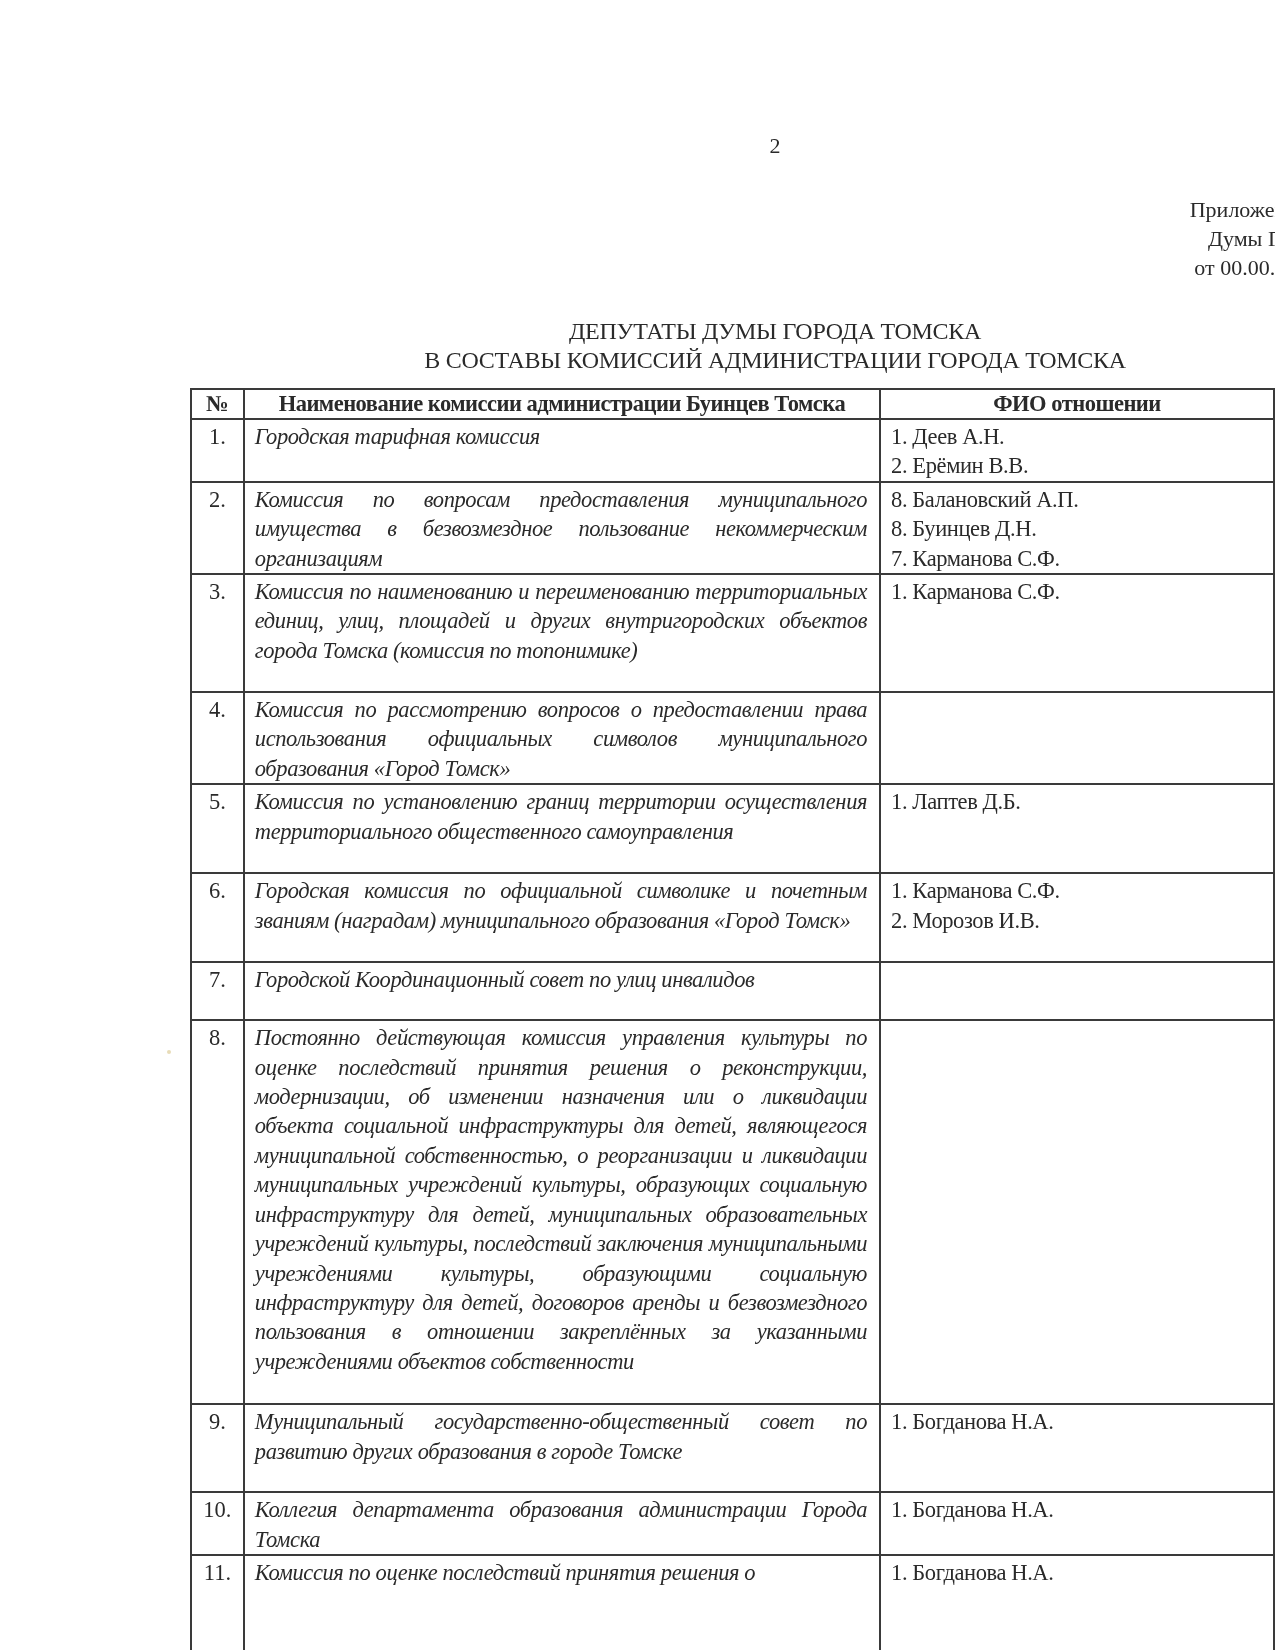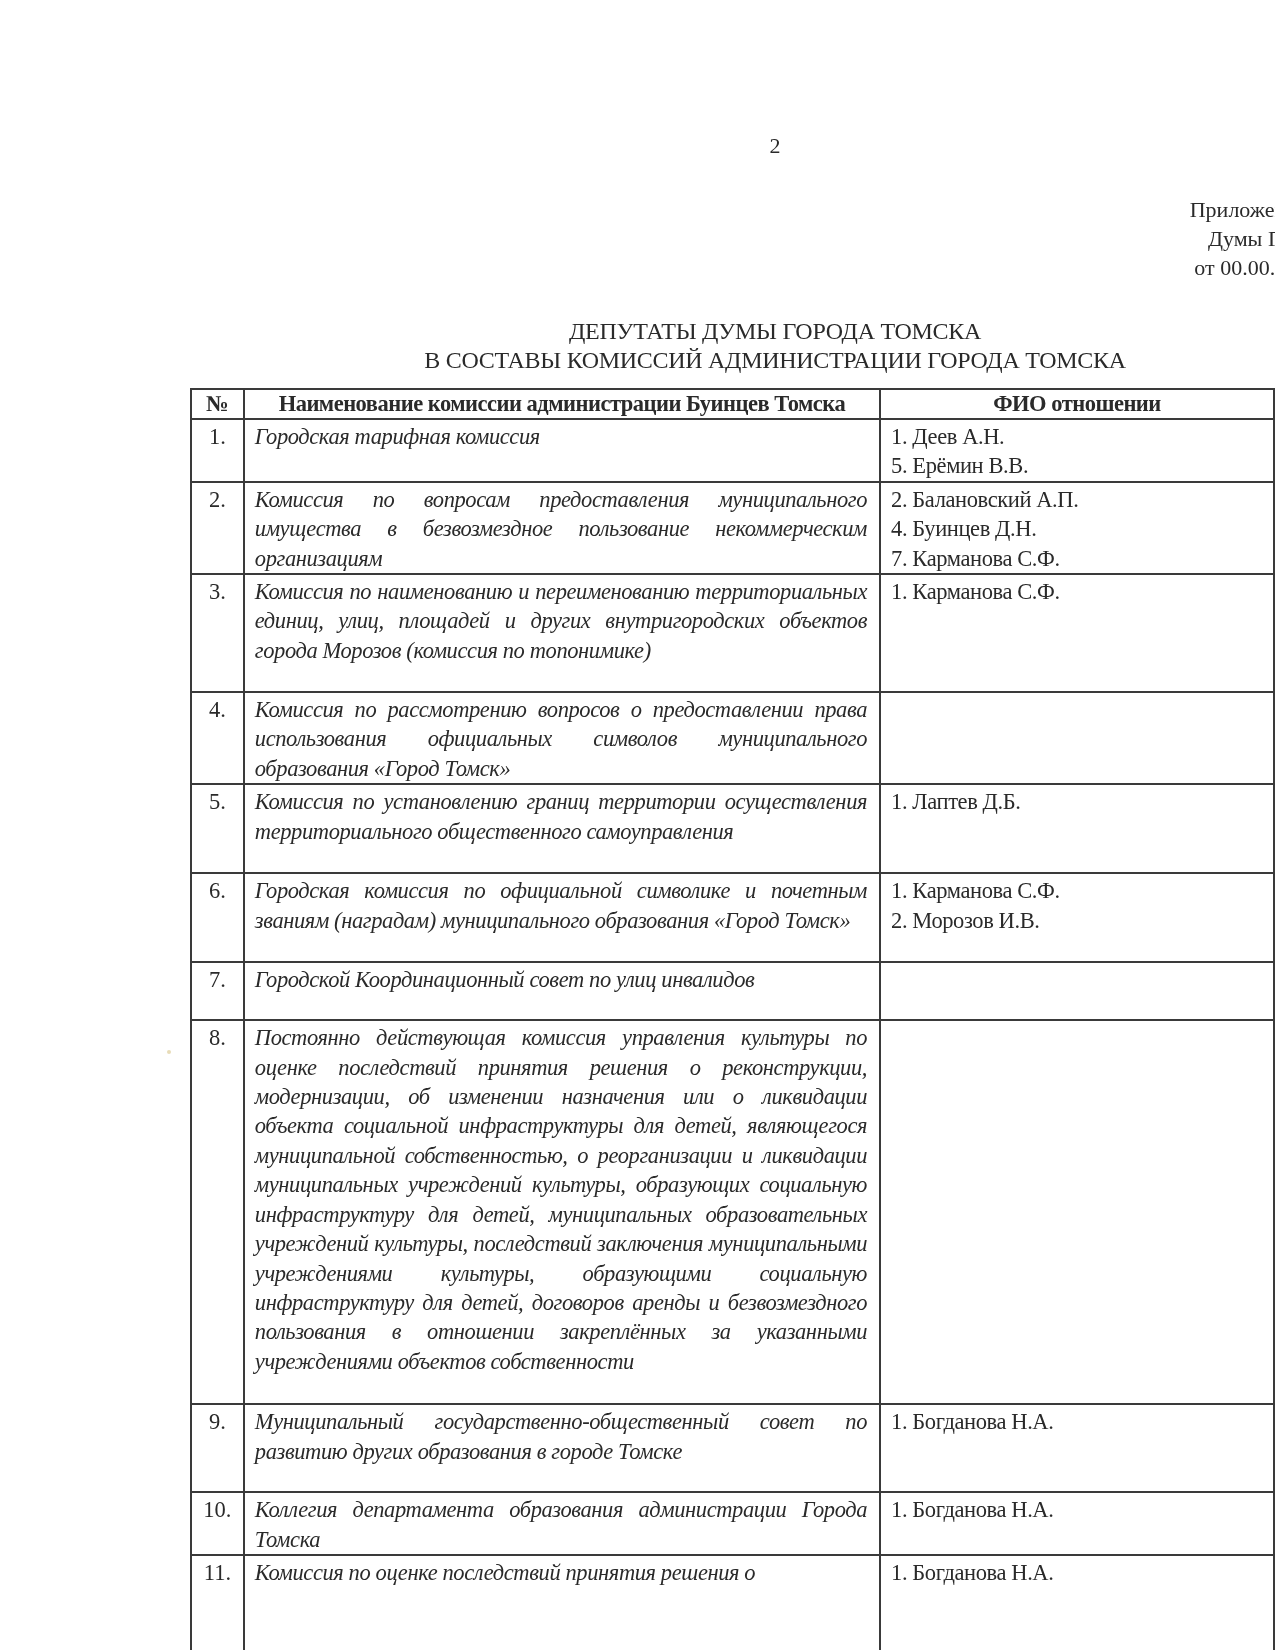--- a/index.html
+++ b/index.html
@@ -70,35 +70,35 @@
       <th>Наименование комиссии администрации Буинцев Томска</th>
       <th>ФИО отношении</th>
     </tr>
   </thead>
   <tbody id="table-body">
       <tr style="height: 60px;">
         <td class="num">1.</td>
         <td class="name">Городская тарифная комиссия</td>
         <td class="deputy">
           <span class="dep-line">1. Деев А.Н.</span>
-          <span class="dep-line">5. Ерёмин В.В.</span>
+          <span class="dep-line">2. Ерёмин В.В.</span>
         </td>
       </tr>
       <tr style="height: 89px;">
         <td class="num">2.</td>
         <td class="name">Комиссия по вопросам предоставления муниципального имущества в безвозмездное пользование некоммерческим организациям</td>
         <td class="deputy">
-          <span class="dep-line">2. Балановский А.П.</span>
-          <span class="dep-line">4. Буинцев Д.Н.</span>
+          <span class="dep-line">8. Балановский А.П.</span>
+          <span class="dep-line">8. Буинцев Д.Н.</span>
           <span class="dep-line">7. Карманова С.Ф.</span>
         </td>
       </tr>
       <tr style="height: 118px;">
         <td class="num">3.</td>
-        <td class="name">Комиссия по наименованию и переименованию территориальных единиц, улиц, площадей и других внутригородских объектов города Морозов (комиссия по топонимике)</td>
+        <td class="name">Комиссия по наименованию и переименованию территориальных единиц, улиц, площадей и других внутригородских объектов города Томска (комиссия по топонимике)</td>
         <td class="deputy">
           <span class="dep-line">1. Карманова С.Ф.</span>
         </td>
       </tr>
       <tr style="height: 87px;">
         <td class="num">4.</td>
         <td class="name">Комиссия по рассмотрению вопросов о предоставлении права использования официальных символов муниципального образования «Город Томск»</td>
         <td class="deputy"></td>
       </tr>
       <tr style="height: 89px;">

